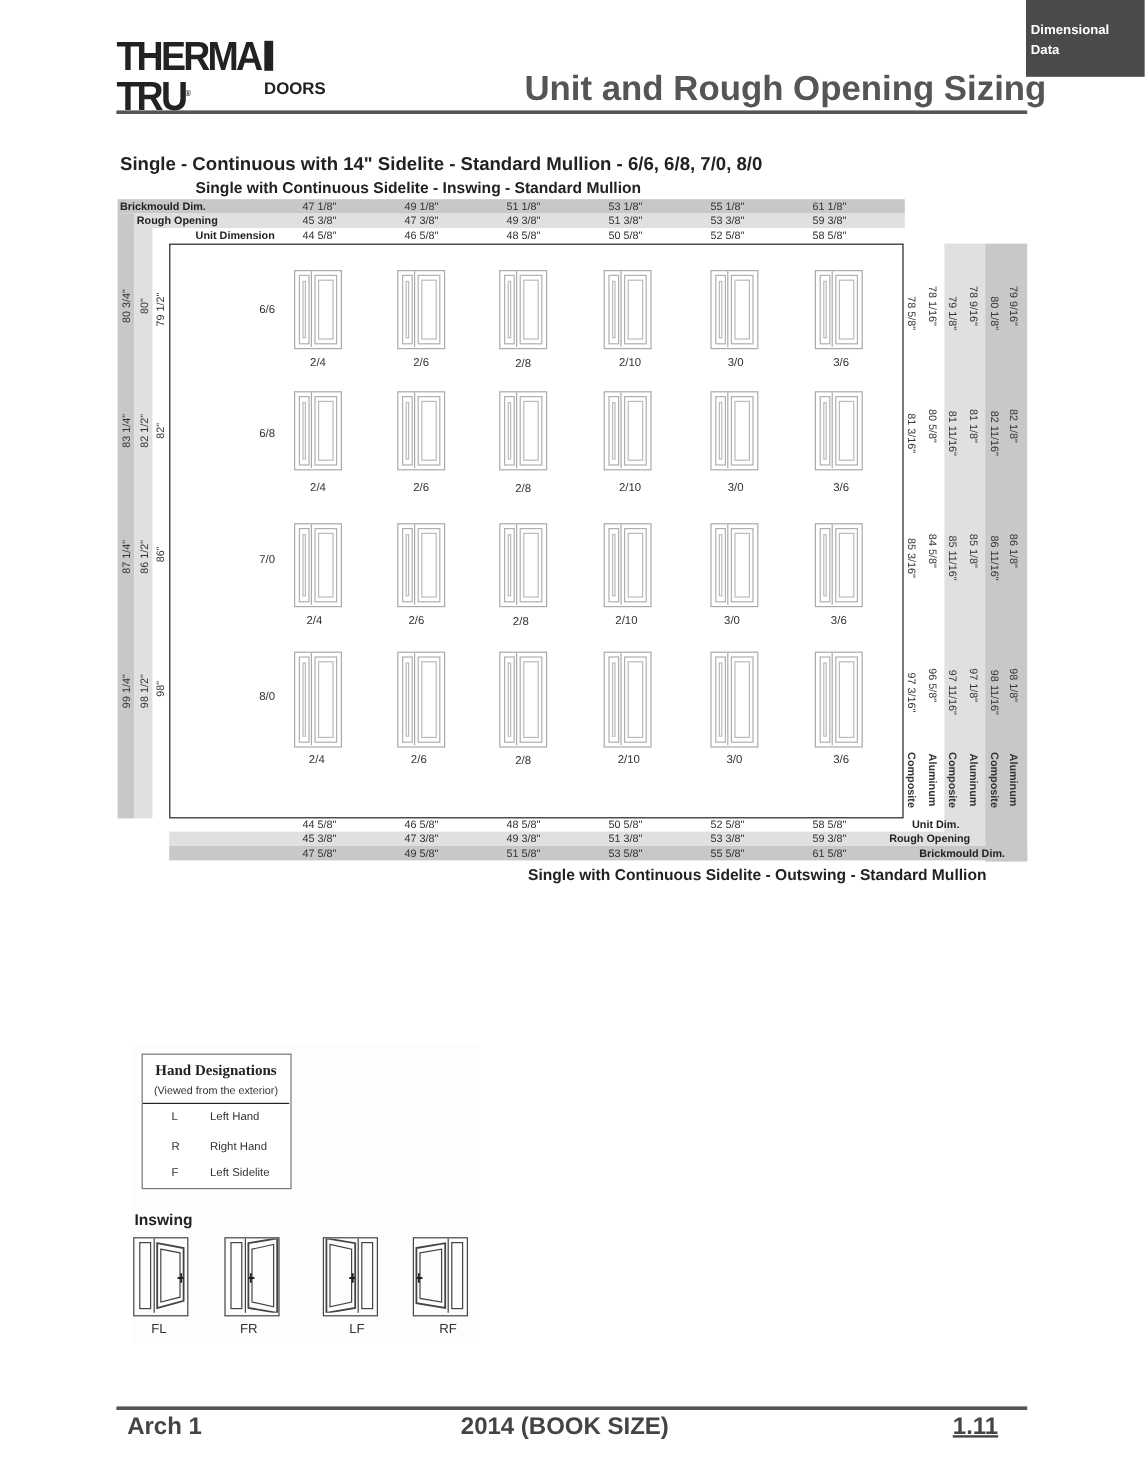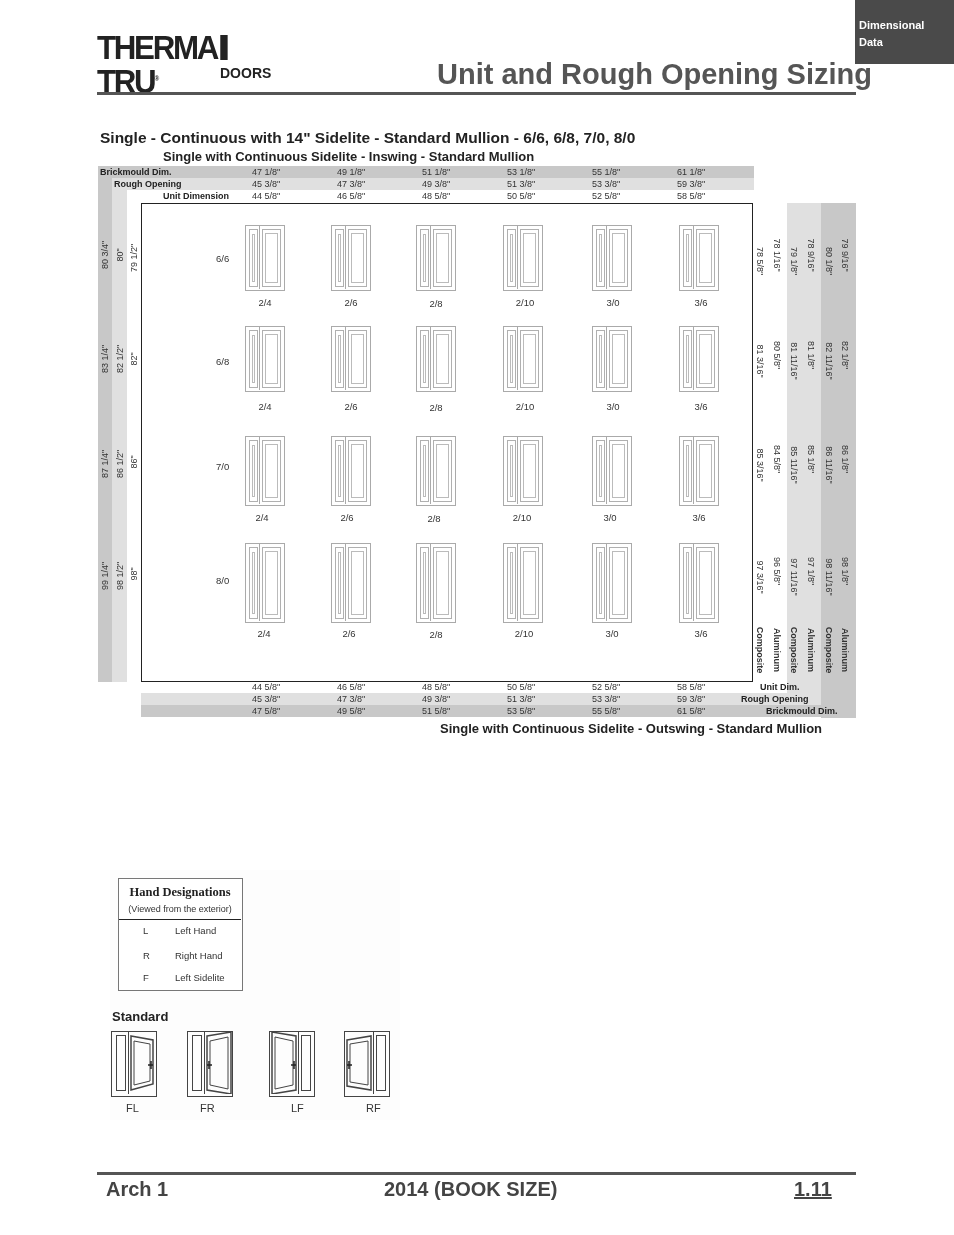--- a/index.html
+++ b/index.html
@@ -457,21 +457,21 @@
   <div class="hand-sub">(Viewed from the exterior)</div>
   <div class="hand-rule"></div>
   <div class="hand-row hand-code" style="top:46px;">L</div>
   <div class="hand-row hand-desc" style="top:46px;">Left Hand</div>
   <div class="hand-row hand-code" style="top:71px;">R</div>
   <div class="hand-row hand-desc" style="top:71px;">Right Hand</div>
   <div class="hand-row hand-code" style="top:93px;">F</div>
   <div class="hand-row hand-desc" style="top:93px;">Left Sidelite</div>
 </div>
 
-<div class="abs inswing-title">Standard</div>
+<div class="abs inswing-title">Inswing</div>
 
 <div class="swing" style="left:111px;">
   <div class="sl" style="left:4px;"></div>
   <div class="divider" style="left:16px;"></div>
   <svg width="28" height="62" style="left:17px; top:0;">
     <polygon points="2,4 24,8 24,52 2,58" fill="none" stroke="#444" stroke-width="1.5"></polygon>
     <polygon points="5,9 21,12 21,49 5,53" fill="none" stroke="#444" stroke-width="1"></polygon>
     <line x1="19" y1="33" x2="24" y2="33" stroke="#222" stroke-width="1.5"></line>
     <line x1="22" y1="29" x2="22" y2="37" stroke="#222" stroke-width="1.5"></line>
   </svg>

